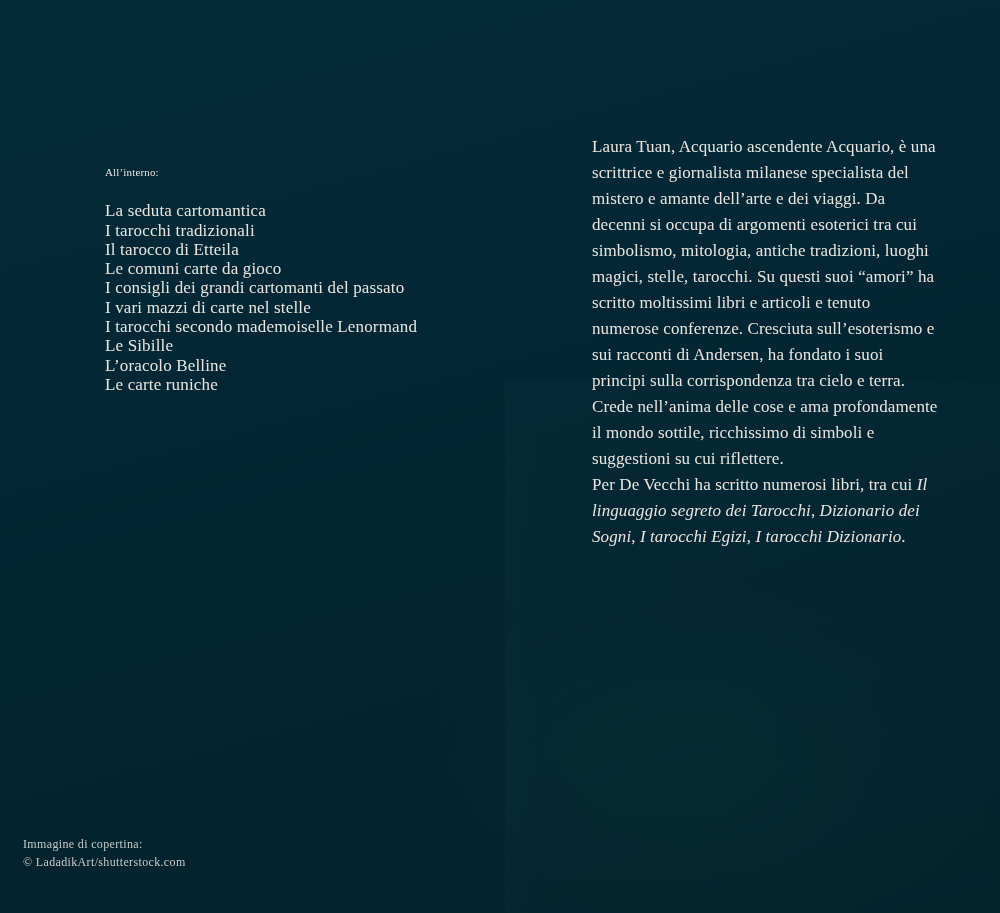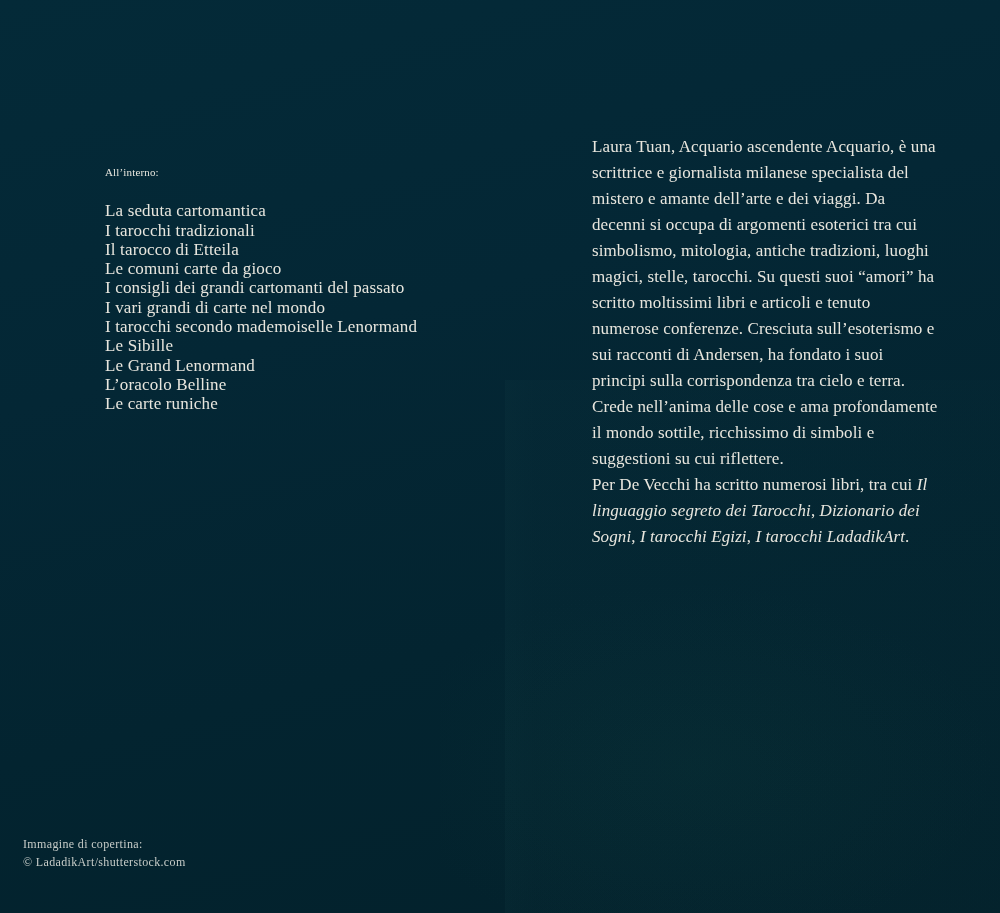--- a/index.html
+++ b/index.html
@@ -94,31 +94,30 @@
   <div class="glow"></div>
 
   <div class="left-col">
     <h2 class="left-heading">All’interno:</h2>
     <div class="toc">
       <div class="toc-item">La seduta cartomantica</div>
       <div class="toc-item">I tarocchi tradizionali</div>
       <div class="toc-item">Il tarocco di Etteila</div>
       <div class="toc-item">Le comuni carte da gioco</div>
       <div class="toc-item">I consigli dei grandi cartomanti del passato</div>
-      <div class="toc-item">I vari grandi di carte nel mondo</div>
+      <div class="toc-item">I vari mazzi di carte nel stelle</div>
       <div class="toc-item">I tarocchi secondo mademoiselle Lenormand</div>
       <div class="toc-item">Le Sibille</div>
-      <div class="toc-item">Le Grand Lenormand</div>
       <div class="toc-item">L’oracolo Belline</div>
       <div class="toc-item">Le carte runiche</div>
     </div>
   </div>
 
   <div class="right-col">
     <p>Laura Tuan, Acquario ascendente Acquario, è una scrittrice e giornalista milanese specialista del mistero e amante dell’arte e dei viaggi. Da decenni si occupa di argomenti esoterici tra cui simbolismo, mitologia, antiche tradizioni, luoghi magici, stelle, tarocchi. Su questi suoi “amori” ha scritto moltissimi libri e articoli e tenuto numerose conferenze. Cresciuta sull’esoterismo e sui racconti di Andersen, ha fondato i suoi principi sulla corrispondenza tra cielo e terra. Crede nell’anima delle cose e ama profondamente il mondo sottile, ricchissimo di simboli e suggestioni su cui riflettere.</p>
-    <p><span>Per De Vecchi ha scritto numerosi libri, tra cui </span><i>Il linguaggio segreto dei Tarocchi</i><span>, </span><i>Dizionario dei Sogni</i><span>, </span><i>I tarocchi Egizi</i><span>, </span><i>I tarocchi LadadikArt</i><span>.</span></p>
+    <p><span>Per De Vecchi ha scritto numerosi libri, tra cui </span><i>Il linguaggio segreto dei Tarocchi</i><span>, </span><i>Dizionario dei Sogni</i><span>, </span><i>I tarocchi Egizi</i><span>, </span><i>I tarocchi Dizionario</i><span>.</span></p>
   </div>
 
   <div class="credit">
     <div>Immagine di copertina:</div>
     <div>© LadadikArt/shutterstock.com</div>
   </div>
 </div>
 
 </body></html>

